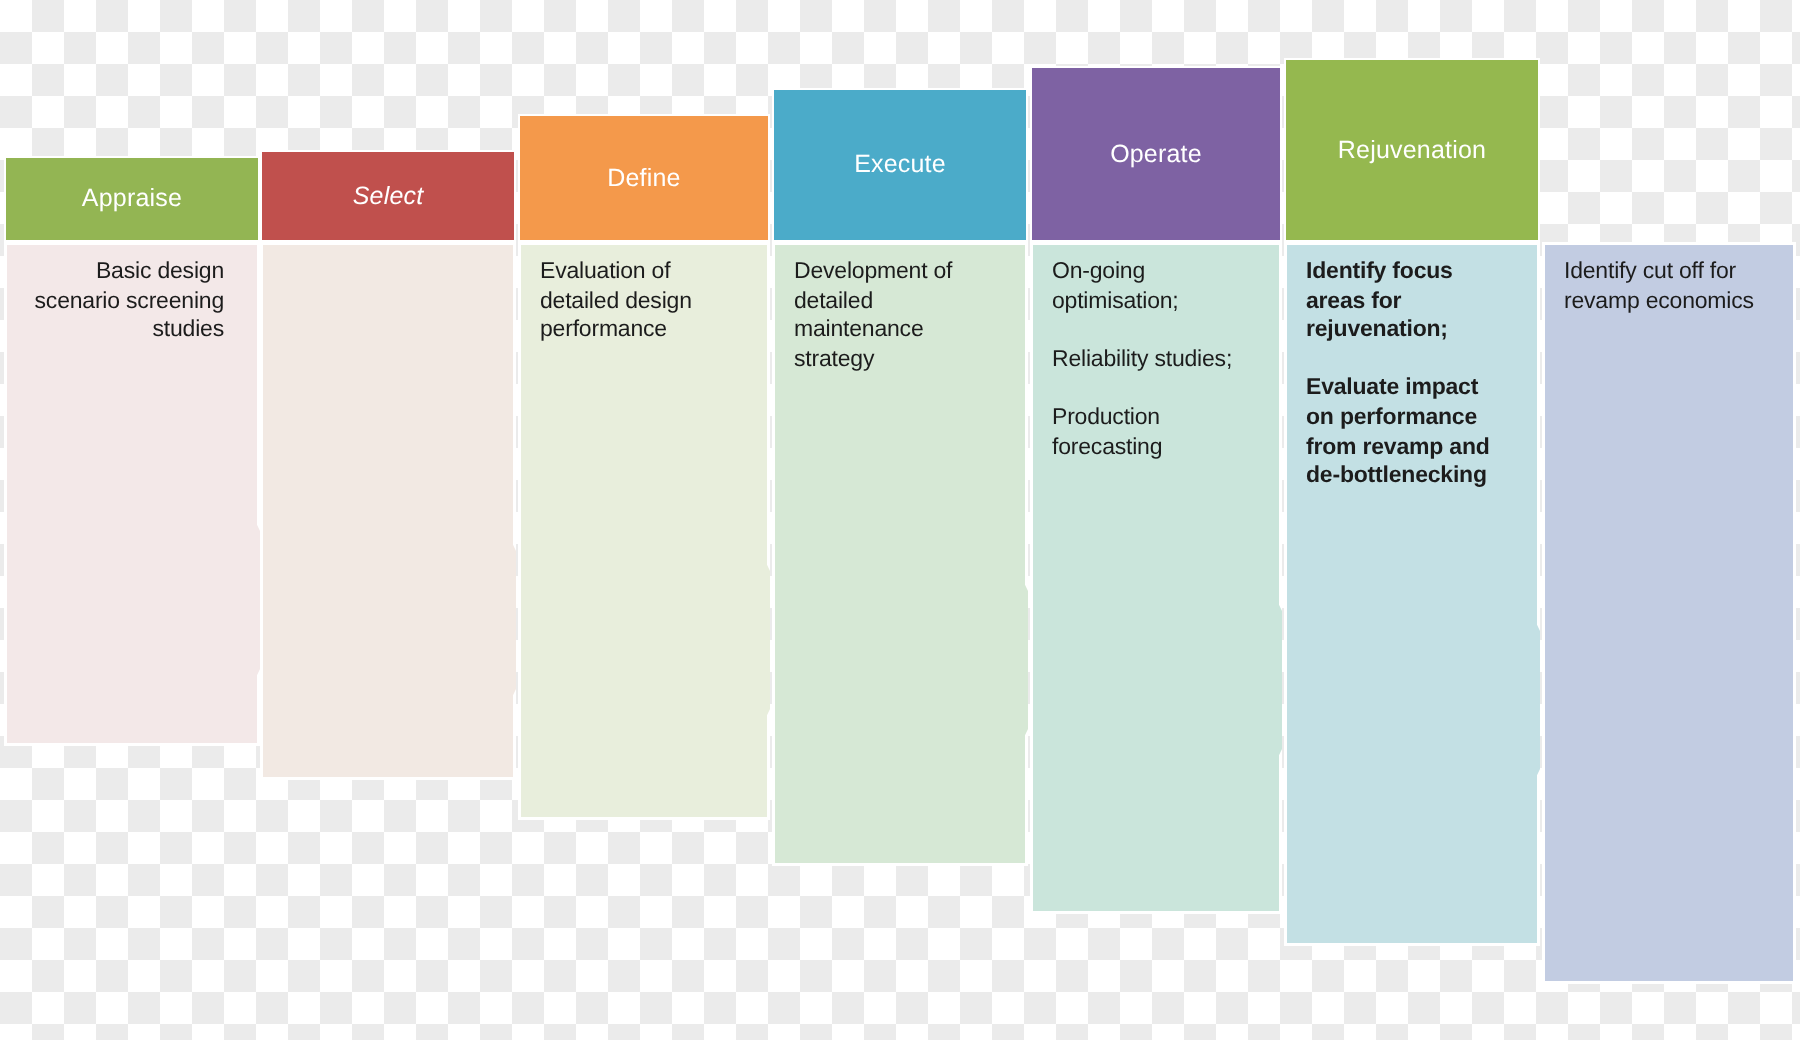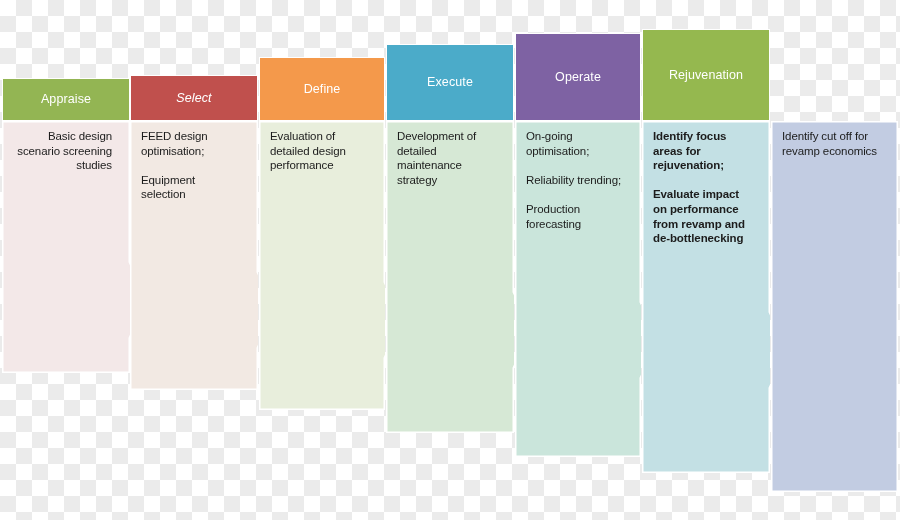--- a/index.html
+++ b/index.html
@@ -100,23 +100,20 @@
         </div>
         <div class="phase-header" style="left: 0px; top: 0px; width: 128px; height: 43px; background: rgb(147, 181, 83);">
           <span class="phase-header-label">Appraise</span>
         </div>
       </div>
       <div class="phase-column" style="left: 130px; top: 75px; width: 128px; height: 315px;">
         <div class="phase-body" style="top: 46px; height: 269px;">
           <svg class="phase-body-shape" viewBox="0 0 128 269" preserveAspectRatio="none">
             <polygon points="0,0 128,0 128,151 146,189 128,227 128,269 0,269" fill="#F2E9E3" stroke="#ffffff" stroke-width="3"></polygon>
           </svg>
-          <div class="phase-body-text">FEED design optimisation;
-
-Equipment selection</div>
         </div>
         <div class="phase-header" style="left: 0px; top: 0px; width: 128px; height: 46px; background: rgb(192, 80, 77); font-style: italic;">
           <span class="phase-header-label">Select</span>
         </div>
       </div>
       <div class="phase-column" style="left: 259px; top: 57px; width: 126px; height: 353px;">
         <div class="phase-body" style="top: 64px; height: 289px;">
           <svg class="phase-body-shape" viewBox="0 0 126 289" preserveAspectRatio="none">
             <polygon points="0,0 126,0 126,161 144,199 126,237 126,289 0,289" fill="#E8EEDC" stroke="#ffffff" stroke-width="3"></polygon>
           </svg>
@@ -137,21 +134,21 @@
           <span class="phase-header-label">Execute</span>
         </div>
       </div>
       <div class="phase-column" style="left: 515px; top: 33px; width: 126px; height: 424px;">
         <div class="phase-body" style="top: 88px; height: 336px;">
           <svg class="phase-body-shape" viewBox="0 0 126 336" preserveAspectRatio="none">
             <polygon points="0,0 126,0 126,181 144,219 126,257 126,336 0,336" fill="#CAE5DB" stroke="#ffffff" stroke-width="3"></polygon>
           </svg>
           <div class="phase-body-text">On-going optimisation;
 
-Reliability trending;
+Reliability studies;
 
 Production forecasting</div>
         </div>
         <div class="phase-header" style="left: 0px; top: 0px; width: 126px; height: 88px; background: rgb(126, 98, 163);">
           <span class="phase-header-label">Operate</span>
         </div>
       </div>
       <div class="phase-column" style="left: 642px; top: 29px; width: 128px; height: 444px;">
         <div class="phase-body" style="top: 92px; height: 352px; font-weight: bold;">
           <svg class="phase-body-shape" viewBox="0 0 128 352" preserveAspectRatio="none">

